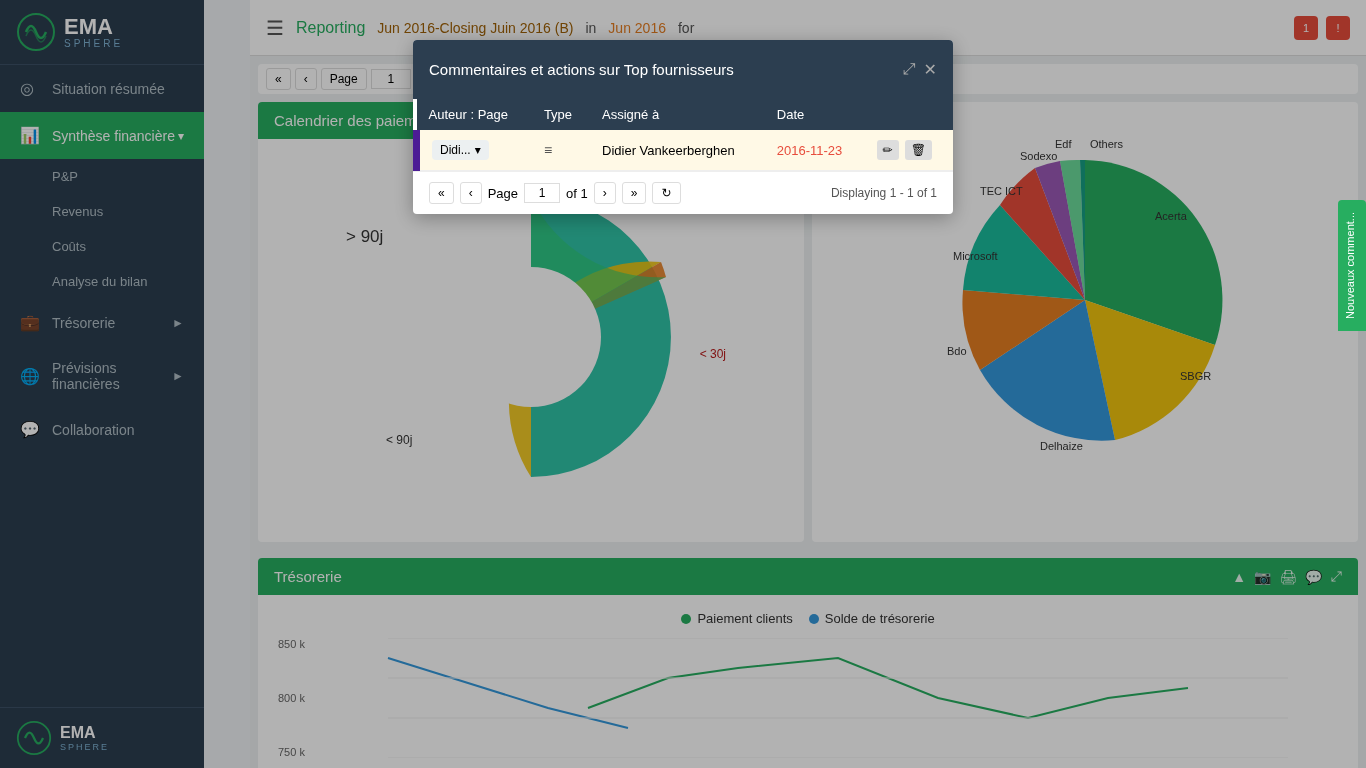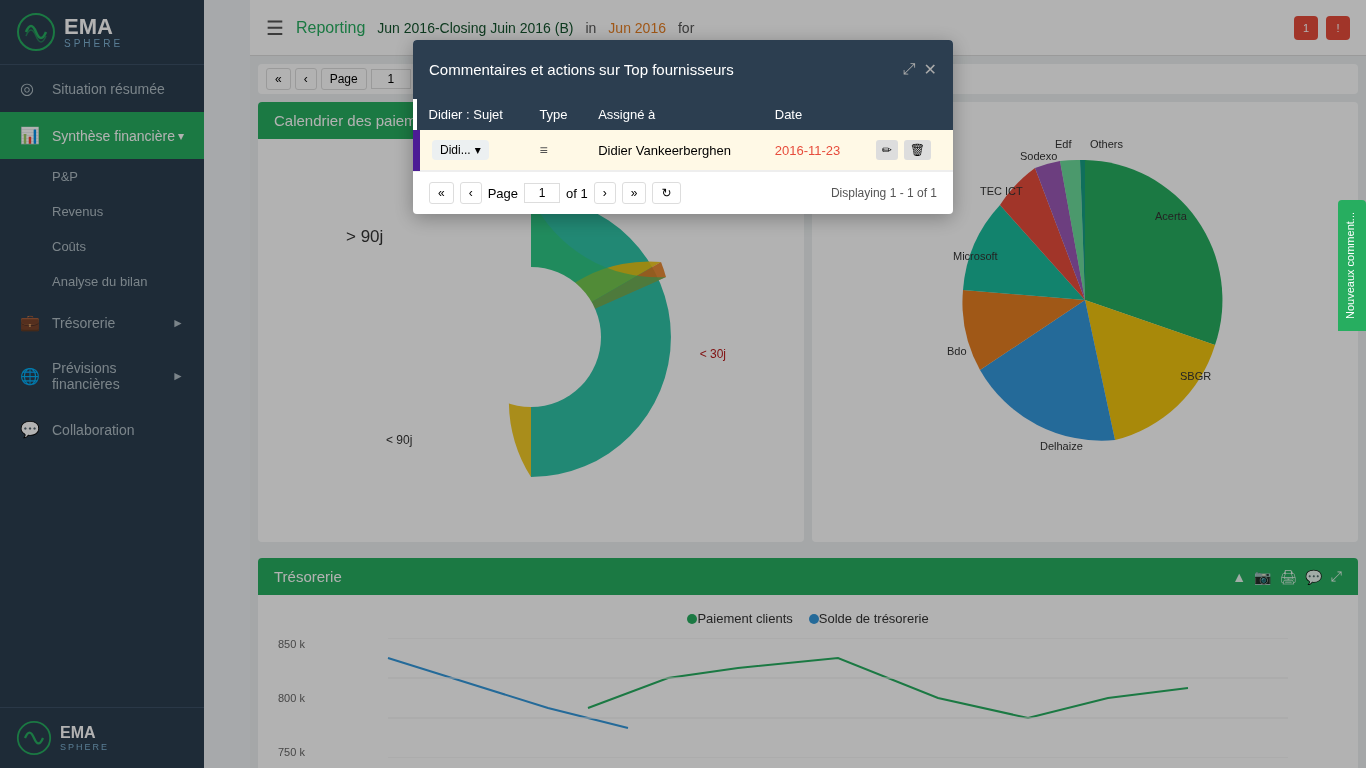--- a/index.html
+++ b/index.html
@@ -77,21 +77,21 @@
       background: white;
       display: flex;
       align-items: center;
       padding: 0 16px;
       border-bottom: 1px solid #ddd;
       z-index: 9;
       gap: 12px;
     }
     .topbar-menu { font-size: 20px; color: #555; cursor: pointer; }
     .topbar-reporting { color: #27ae60; font-size: 16px; font-weight: 500; cursor: pointer; }
-    .topbar-period { color: #14532d; font-size: 14px; cursor: pointer; }
+    .topbar-period { color: #a16207; font-size: 14px; cursor: pointer; }
     .topbar-in { color: #555; font-size: 14px; }
     .topbar-date { color: #e67e22; font-size: 14px; cursor: pointer; }
     .topbar-for { color: #555; font-size: 14px; }
     .topbar-spacer { flex: 1; }
     .topbar-icons { display: flex; gap: 8px; align-items: center; }
     .topbar-icon { width: 24px; height: 24px; background: #e74c3c; border-radius: 4px; display: flex; align-items: center; justify-content: center; color: white; font-size: 11px; cursor: pointer; }
 
     
     .main-content {
       position: fixed;
@@ -197,20 +197,21 @@
     }
     .legend {
       display: flex;
       gap: 16px;
       justify-content: center;
       margin-bottom: 12px;
     }
     .legend-item {
       display: flex;
       align-items: center;
+      gap: 6px;
       font-size: 13px;
       color: #333;
     }
     .legend-dot {
       width: 10px; height: 10px;
       border-radius: 50%;
     }
     .chart-area {
       height: 120px;
       position: relative;
@@ -584,21 +585,21 @@
     <div class="modal-header">
       <span>Commentaires et actions sur Top fournisseurs</span>
       <div class="modal-header-icons">
         <span class="modal-header-icon">⤢</span>
         <span class="modal-header-icon">✕</span>
       </div>
     </div>
     <table class="modal-table">
       <thead>
         <tr>
-          <th>Didier : Sujet</th>
+          <th>Auteur : Page</th>
           <th>Type</th>
           <th>Assigné à</th>
           <th>Date</th>
           <th></th>
         </tr>
       </thead>
       <tbody>
         <tr class="modal-row-highlight selected-row">
           <td>
             <div class="modal-avatar">

